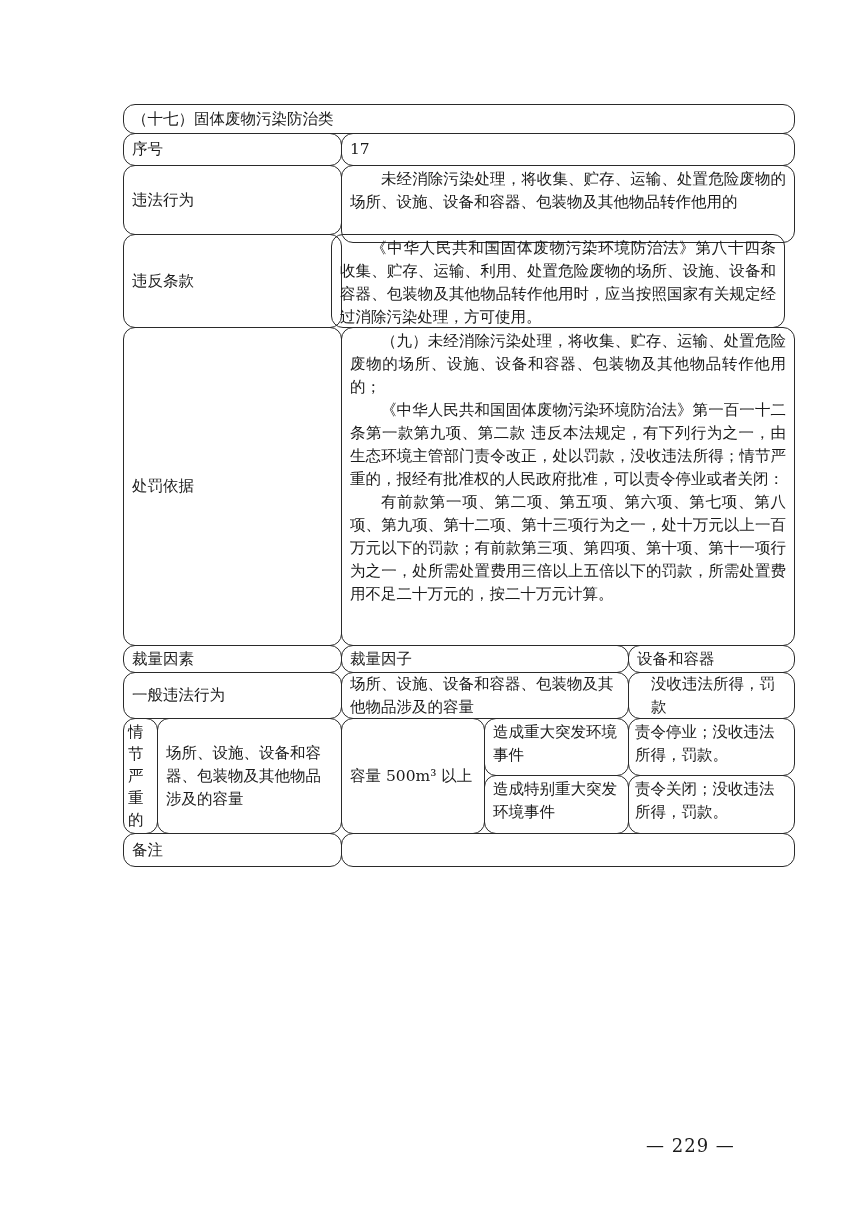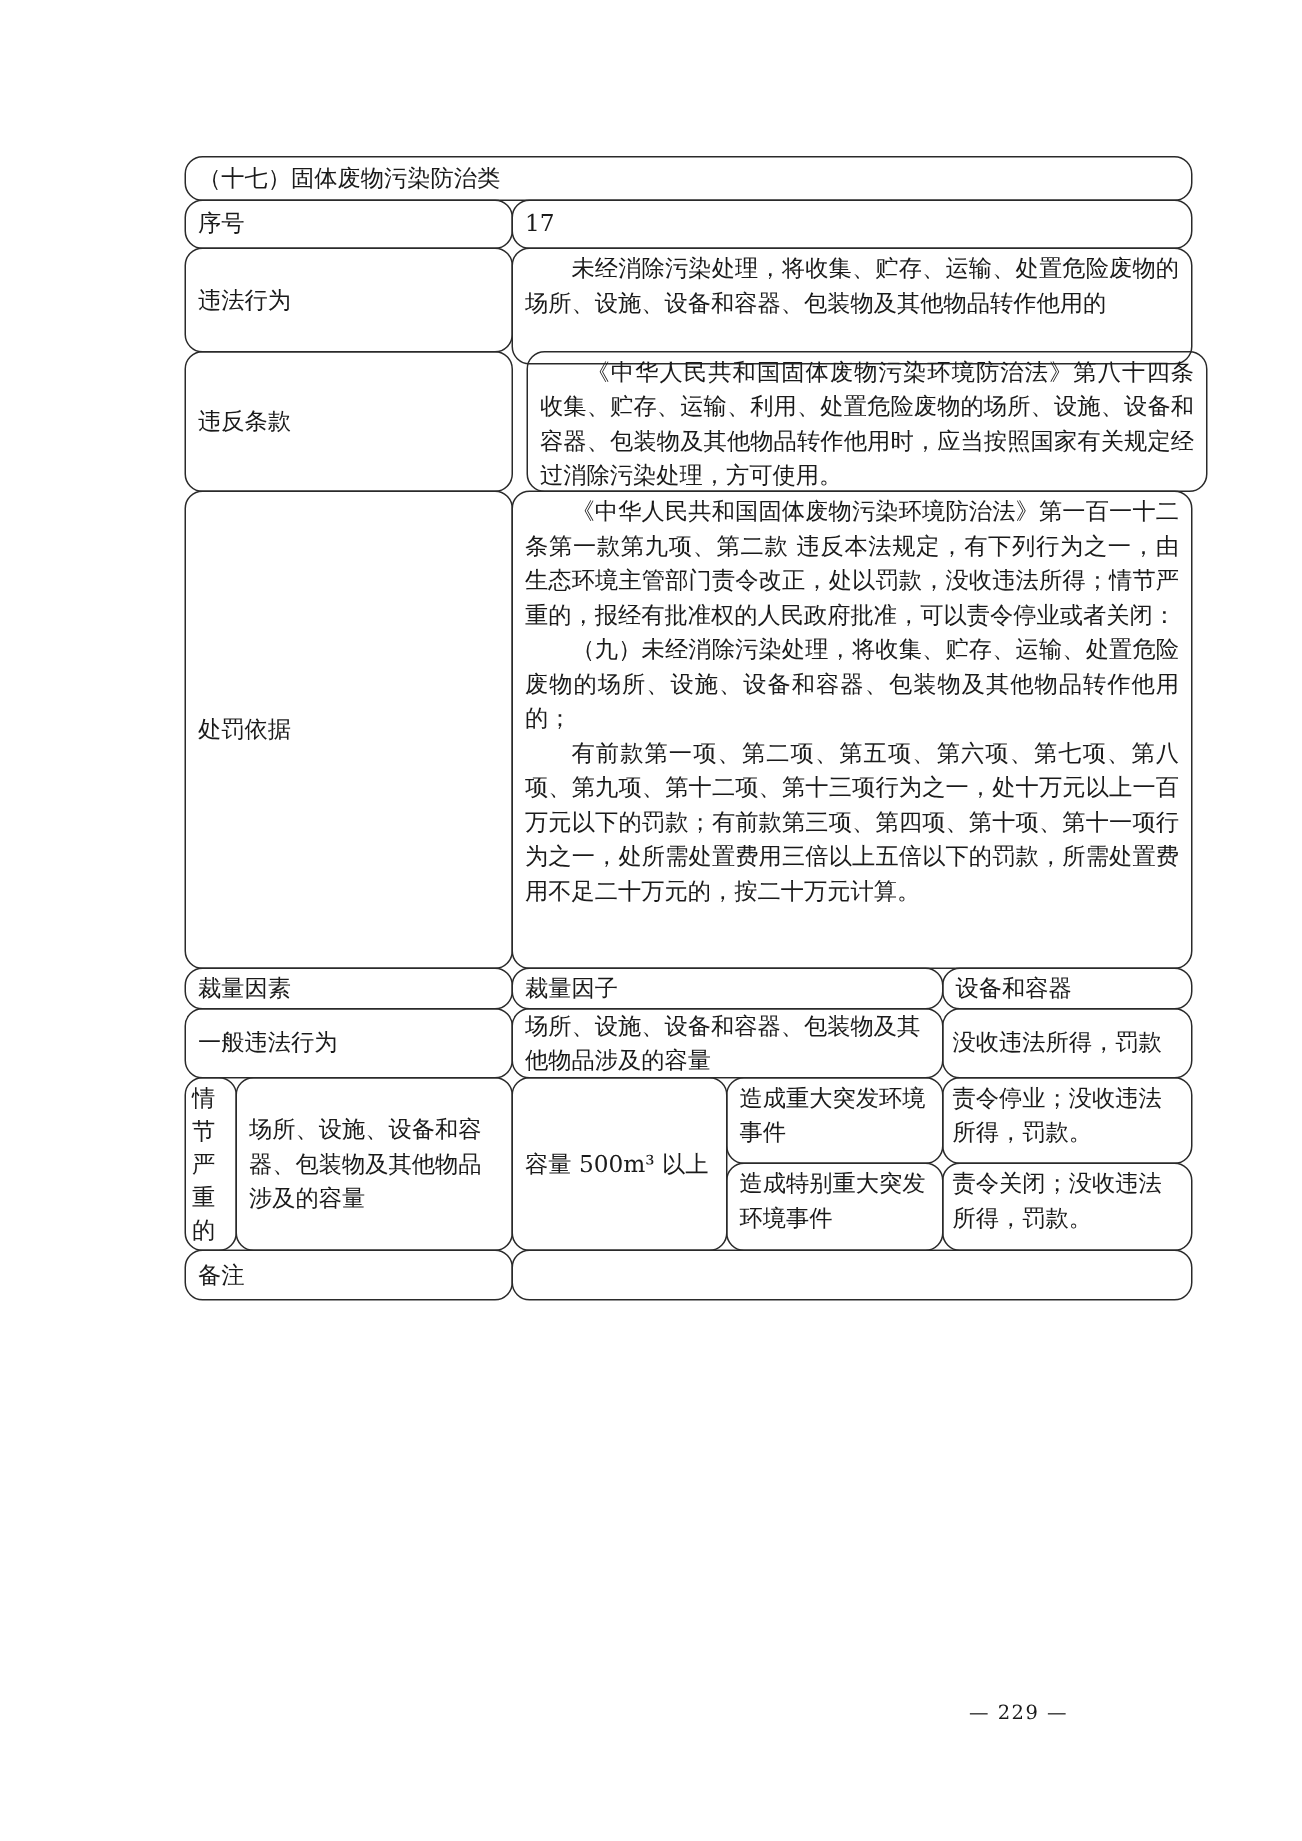--- a/index.html
+++ b/index.html
@@ -5,21 +5,21 @@
   html, body { margin: 0; padding: 0; background: #ffffff; }
   body { width: 868px; height: 1227px; position: relative; overflow: hidden;
          font-family: "DejaVu Serif", "Liberation Serif", serif; color: #1a1a1a; }
   .page { position: absolute; left: 0; top: 0; width: 868px; height: 1227px; }
   .tbl { position: absolute; left: 123px; top: 104px; width: 672px; }
   .cell { position: absolute; box-sizing: border-box; font-size: 15.5px; line-height: 23px;
           padding: 2px 8px; border-radius: 12px; }
   .b { border: 1px solid #2a2a2a; }
   .vc { display: flex; align-items: center; }
   .para { text-indent: 2em; margin: 0; text-align: justify; }
-  .footer { position: absolute; left: 646px; top: 1135px; font-size: 13px; letter-spacing: 1px; }
+  .footer { position: absolute; left: 646px; top: 1135px; font-size: 18px; letter-spacing: 1px; }
   .vertical { writing-mode: horizontal-tb; line-height: 22px; font-size: 15.5px; padding: 2px 4px; }
 </style>
 </head>
 <body>
 
 <div class="page">
   <div class="tbl">
 
     <div class="cell b vc" style="left:0;top:0;width:672px;height:30px;">
       <span>（十七）固体废物污染防治类</span>
@@ -35,50 +35,50 @@
     <div class="cell b vc" style="left:0;top:61px;width:219px;height:70px;">
       <span>违法行为</span>
     </div>
     <div class="cell b" style="left:218px;top:61px;width:454px;height:78px;">
       <p class="para">未经消除污染处理，将收集、贮存、运输、处置危险废物的场所、设施、设备和容器、包装物及其他物品转作他用的</p>
     </div>
 
     <div class="cell b vc" style="left:0;top:130px;width:219px;height:94px;">
       <span>违反条款</span>
     </div>
-    <div class="cell b" style="left:228px;top:130px;width:454px;height:94px;">
+    <div class="cell b" style="left:208px;top:130px;width:454px;height:94px;">
       <p class="para">《中华人民共和国固体废物污染环境防治法》第八十四条 收集、贮存、运输、利用、处置危险废物的场所、设施、设备和容器、包装物及其他物品转作他用时，应当按照国家有关规定经过消除污染处理，方可使用。</p>
     </div>
 
     <div class="cell b vc" style="left:0;top:223px;width:219px;height:319px;">
       <span>处罚依据</span>
     </div>
     <div class="cell b" style="left:218px;top:223px;width:454px;height:319px;">
+      <p class="para">（九）未经消除污染处理，将收集、贮存、运输、处置危险废物的场所、设施、设备和容器、包装物及其他物品转作他用的；</p>
       <p class="para">《中华人民共和国固体废物污染环境防治法》第一百一十二条第一款第九项、第二款 违反本法规定，有下列行为之一，由生态环境主管部门责令改正，处以罚款，没收违法所得；情节严重的，报经有批准权的人民政府批准，可以责令停业或者关闭：</p>
-      <p class="para">（九）未经消除污染处理，将收集、贮存、运输、处置危险废物的场所、设施、设备和容器、包装物及其他物品转作他用的；</p>
       <p class="para">有前款第一项、第二项、第五项、第六项、第七项、第八项、第九项、第十二项、第十三项行为之一，处十万元以上一百万元以下的罚款；有前款第三项、第四项、第十项、第十一项行为之一，处所需处置费用三倍以上五倍以下的罚款，所需处置费用不足二十万元的，按二十万元计算。</p>
     </div>
 
     <div class="cell b vc" style="left:0;top:541px;width:219px;height:28px;">
       <span>裁量因素</span>
     </div>
     <div class="cell b vc" style="left:218px;top:541px;width:288px;height:28px;">
       <span>裁量因子</span>
     </div>
     <div class="cell b vc" style="left:505px;top:541px;width:167px;height:28px;">
       <span>设备和容器</span>
     </div>
 
     <div class="cell b vc" style="left:0;top:568px;width:219px;height:47px;">
       <span>一般违法行为</span>
     </div>
     <div class="cell b vc" style="left:218px;top:568px;width:288px;height:47px;">
       <span>场所、设施、设备和容器、包装物及其他物品涉及的容量</span>
     </div>
-    <div class="cell b vc" style="left:505px;top:568px;width:167px;height:47px;padding-left:6px;padding-right:4px;">
+    <div class="cell b vc" style="left:505px;top:568px;width:167px;height:47px;padding-left:22px;padding-right:4px;">
       <span>没收违法所得，罚款</span>
     </div>
 
     <div class="cell b vertical" style="left:0;top:614px;width:35px;height:116px;">
       <div>情</div>
       <div>节</div>
       <div>严</div>
       <div>重</div>
       <div>的</div>
     </div>

